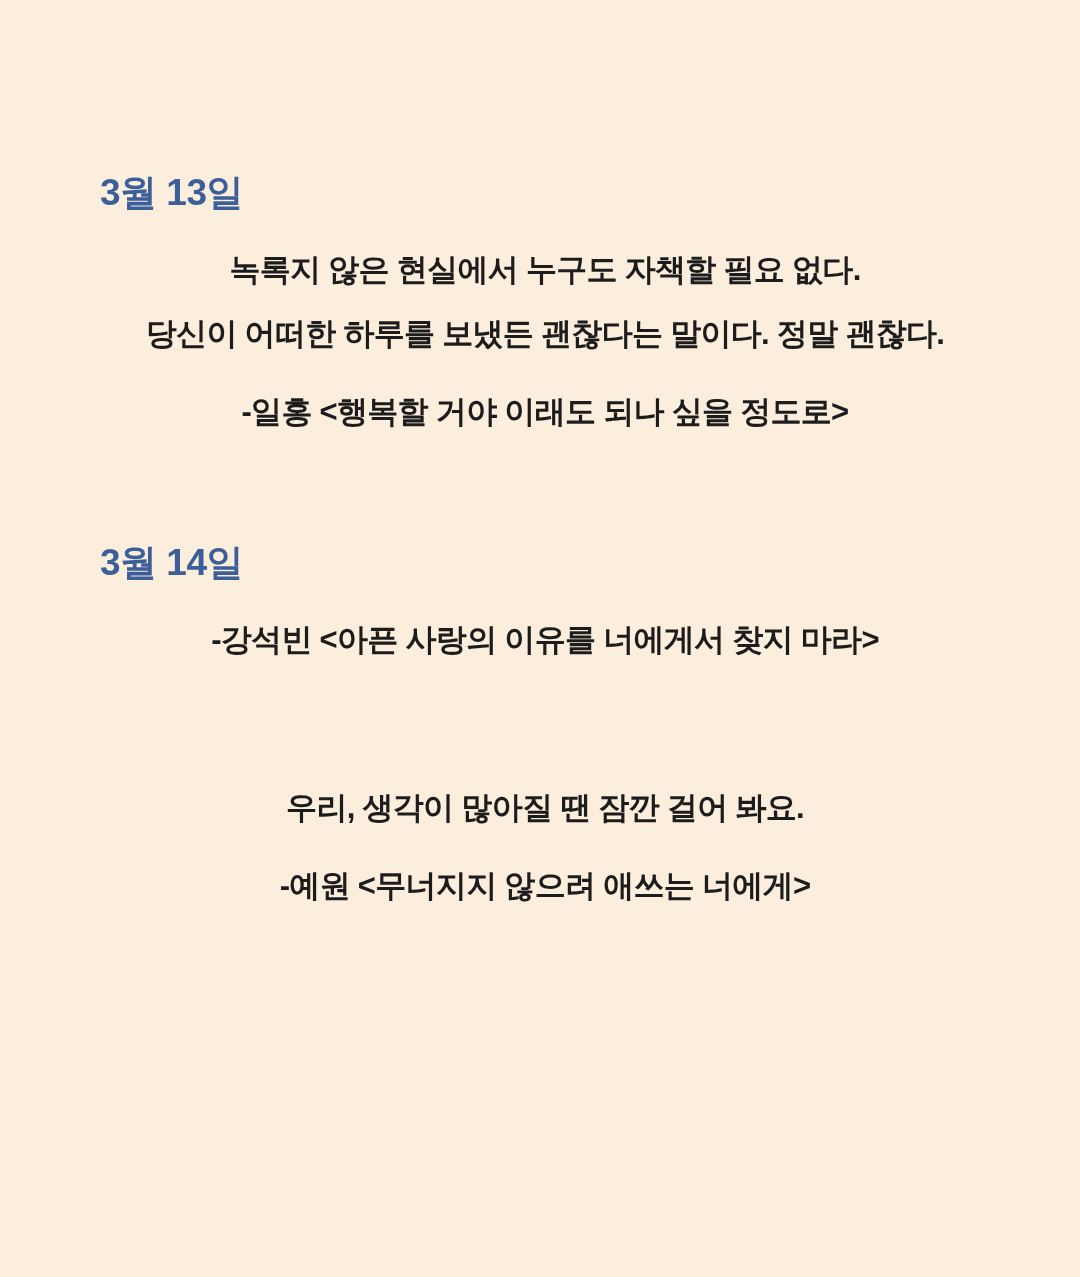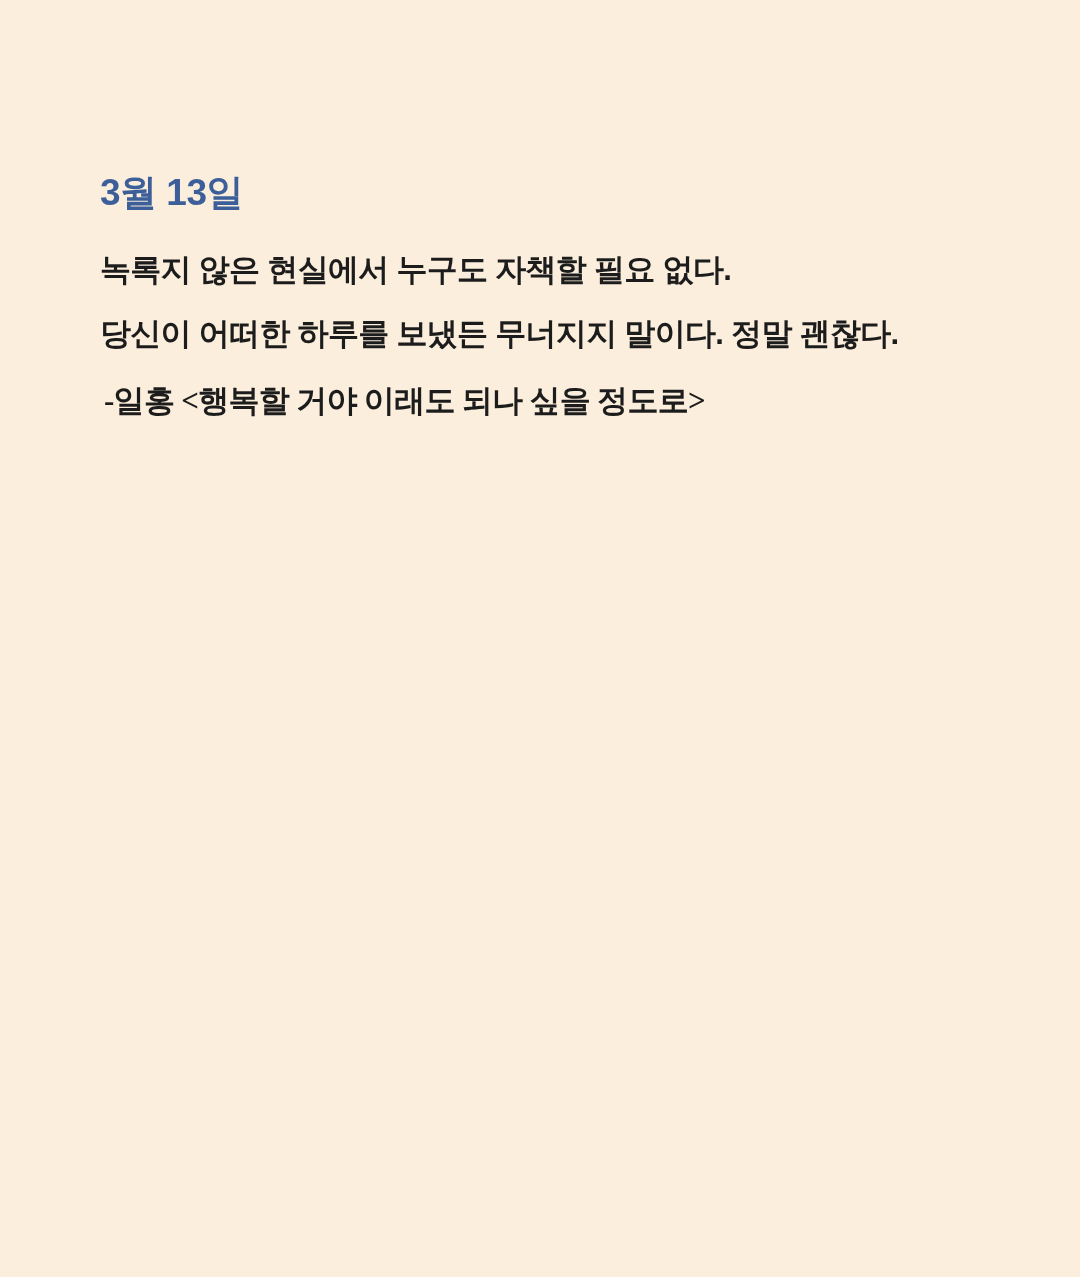--- a/index.html
+++ b/index.html
@@ -30,57 +30,63 @@
   .entry-date {
     color: #3d5f99;
     font-size: 37px;
     font-weight: bold;
     letter-spacing: -0.5px;
     line-height: 1.25;
     margin: 0 0 22px 0;
   }
   .entry-lines {
     margin: 0;
+    text-align: center;
   }
   .quote-line {
     color: #1c1c1c;
     font-size: 31px;
     font-weight: bold;
     letter-spacing: -0.7px;
     line-height: 2.05;
     margin: 0;
     white-space: pre-wrap;
   }
   .attribution {
     color: #1c1c1c;
     font-size: 31px;
     font-weight: bold;
     letter-spacing: -0.7px;
     line-height: 2.05;
-    margin: 4px;
+    margin: 15px;
     white-space: pre-wrap;
-    font-family: Liberation Serif, serif;
   }
   .spacer-14 { margin-bottom: 104px; }
 </style>
 </head>
 <body>
 
 <div class="page">
 
   <section class="entry">
     <h2 class="entry-date">3월 13일</h2>
     <div class="entry-lines">
       <p class="quote-line">녹록지 않은 현실에서 누구도 자책할 필요 없다.</p>
-      <p class="quote-line">당신이 어떠한 하루를 보냈든 무너지지 말이다. 정말 괜찮다.</p>
+      <p class="quote-line">당신이 어떠한 하루를 보냈든 괜찮다는 말이다. 정말 괜찮다.</p>
       <p class="attribution">-일홍 &lt;행복할 거야 이래도 되나 싶을 정도로&gt;</p>
     </div>
   </section>
 
   <section class="entry spacer-14">
+    <h2 class="entry-date">3월 14일</h2>
     <div class="entry-lines">
+      <p class="attribution">-강석빈 &lt;아픈 사랑의 이유를 너에게서 찾지 마라&gt;</p>
     </div>
   </section>
 
   <section class="entry">
+    <div class="entry-lines">
+      <p class="quote-line">우리, 생각이 많아질 땐 잠깐 걸어 봐요.</p>
+      <p class="attribution">-예원 &lt;무너지지 않으려 애쓰는 너에게&gt;</p>
+    </div>
   </section>
 
 </div>
 
 </body></html>

